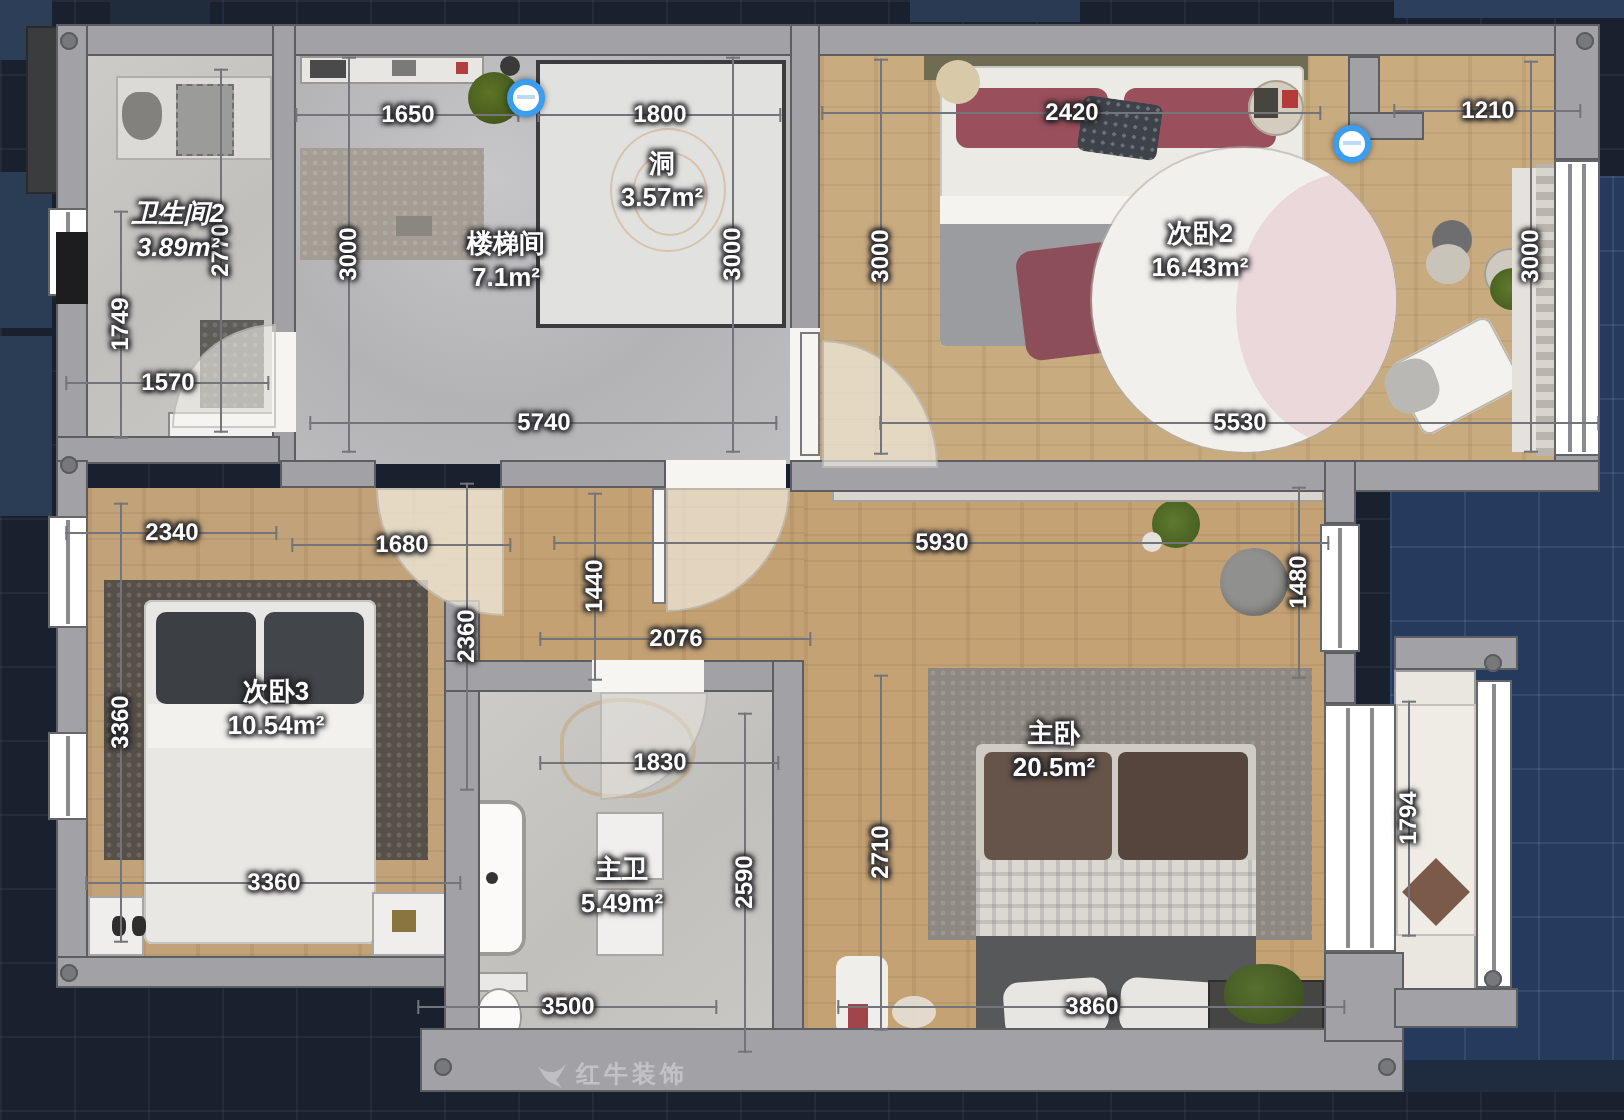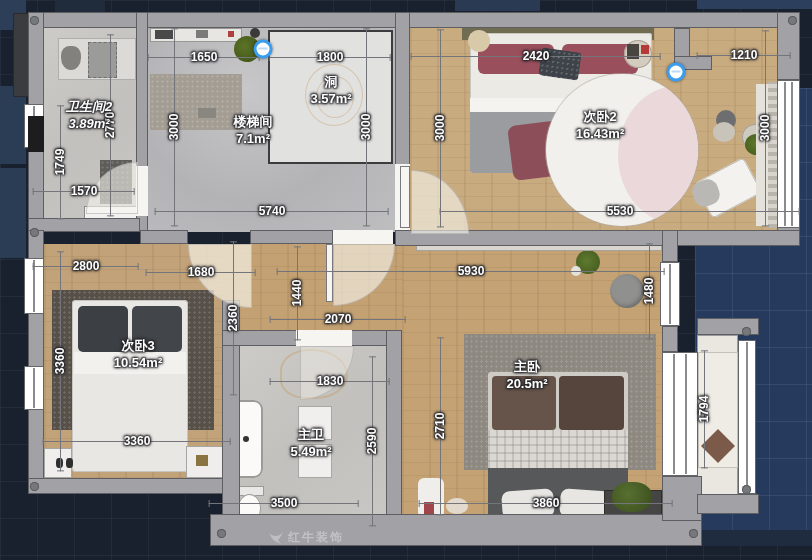--- a/index.html
+++ b/index.html
@@ -287,41 +287,41 @@
       <div class="dim" style="left: 272px; top: 211px;">
         <i class="dim-line" style="width: 234px;"></i>
         <span class="dim-text outlined">5740</span>
       </div>
       <div class="dim" style="left: 600px; top: 211px; margin-left: 20px;">
         <i class="dim-line" style="width: 360px;"></i>
         <span class="dim-text outlined">5530</span>
       </div>
       <div class="dim" style="left: 86px; top: 266px;">
         <i class="dim-line" style="width: 106px;"></i>
-        <span class="dim-text outlined">2800</span>
+        <span class="dim-text outlined">2340</span>
       </div>
       <div class="dim" style="left: 201px; top: 272px;">
         <i class="dim-line" style="width: 110px;"></i>
         <span class="dim-text outlined">1680</span>
       </div>
       <div class="dim vert" style="left: 297px; top: 293px;">
         <i class="dim-line" style="width: 94px;"></i>
         <span class="dim-text outlined">1440</span>
       </div>
       <div class="dim" style="left: 471px; top: 271px;">
         <i class="dim-line" style="width: 388px;"></i>
         <span class="dim-text outlined">5930</span>
       </div>
       <div class="dim vert" style="left: 649px; top: 291px;">
         <i class="dim-line" style="width: 96px;"></i>
         <span class="dim-text outlined">1480</span>
       </div>
       <div class="dim" style="left: 338px; top: 319px;">
         <i class="dim-line" style="width: 136px;"></i>
-        <span class="dim-text outlined">2070</span>
+        <span class="dim-text outlined">2076</span>
       </div>
       <div class="dim vert" style="left: 233px; top: 318px;">
         <i class="dim-line" style="width: 154px;"></i>
         <span class="dim-text outlined">2360</span>
       </div>
       <div class="dim vert" style="left: 60px; top: 361px;">
         <i class="dim-line" style="width: 220px;"></i>
         <span class="dim-text outlined">3360</span>
       </div>
       <div class="dim" style="left: 330px; top: 381px;">

